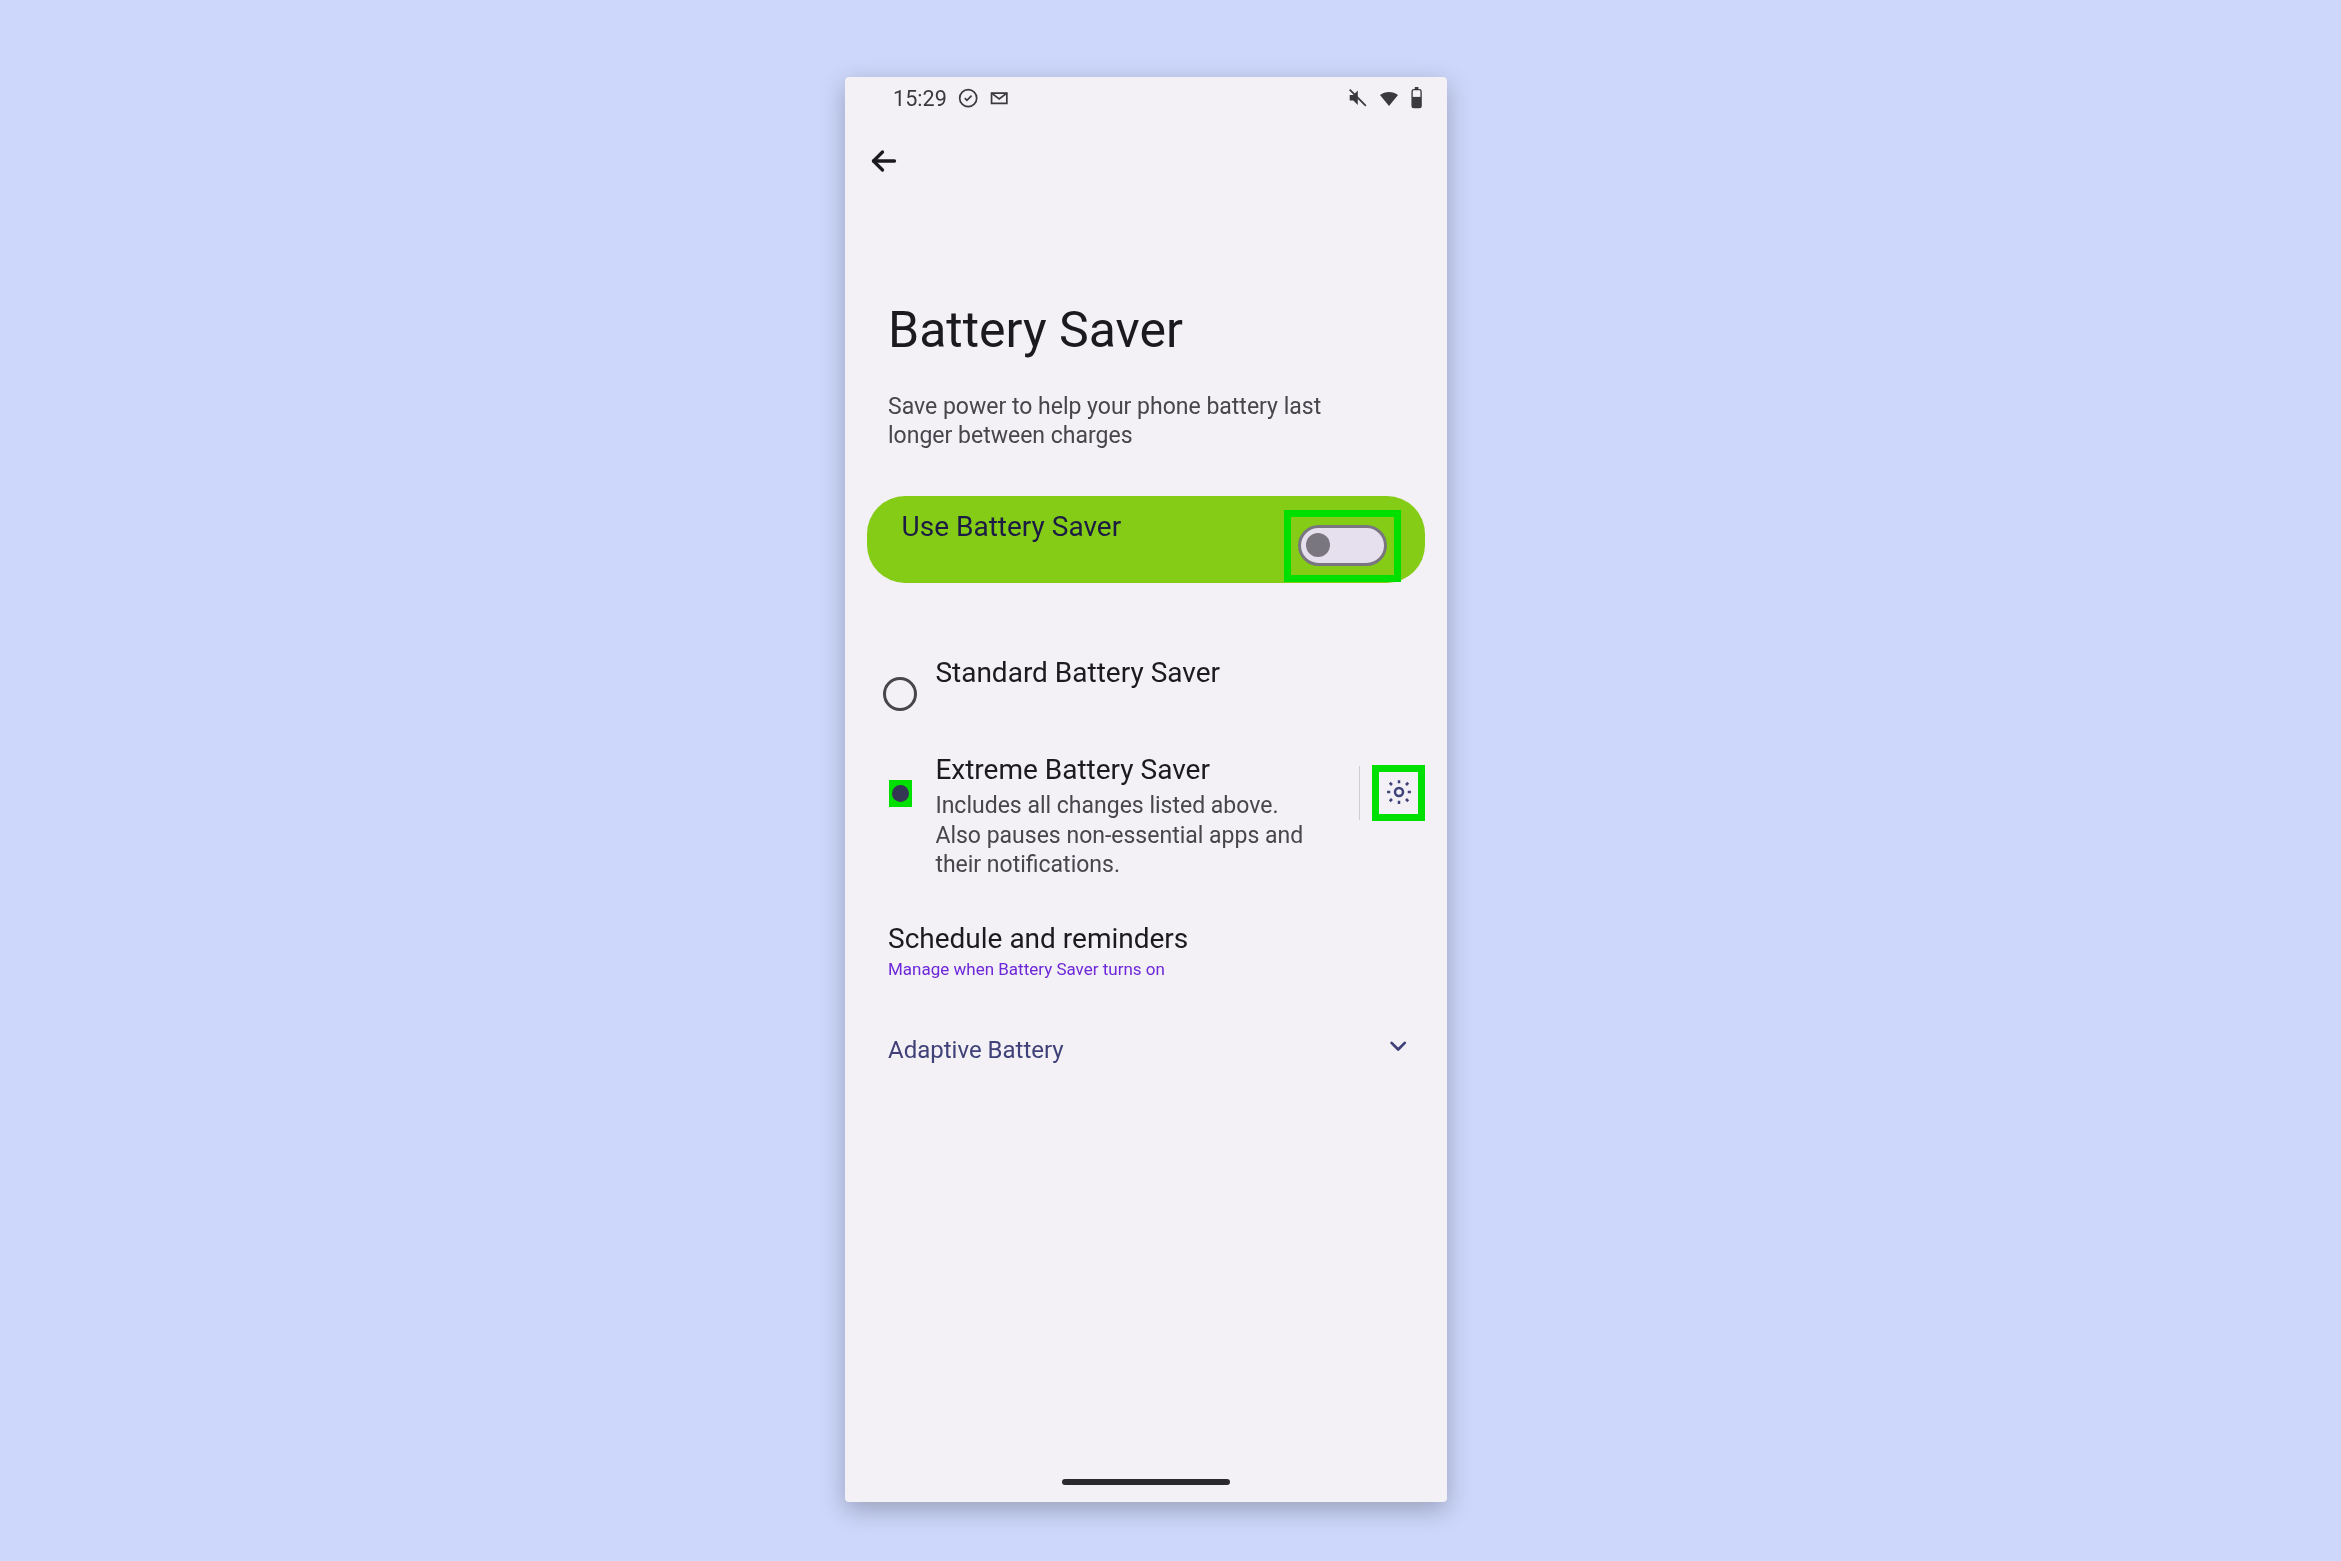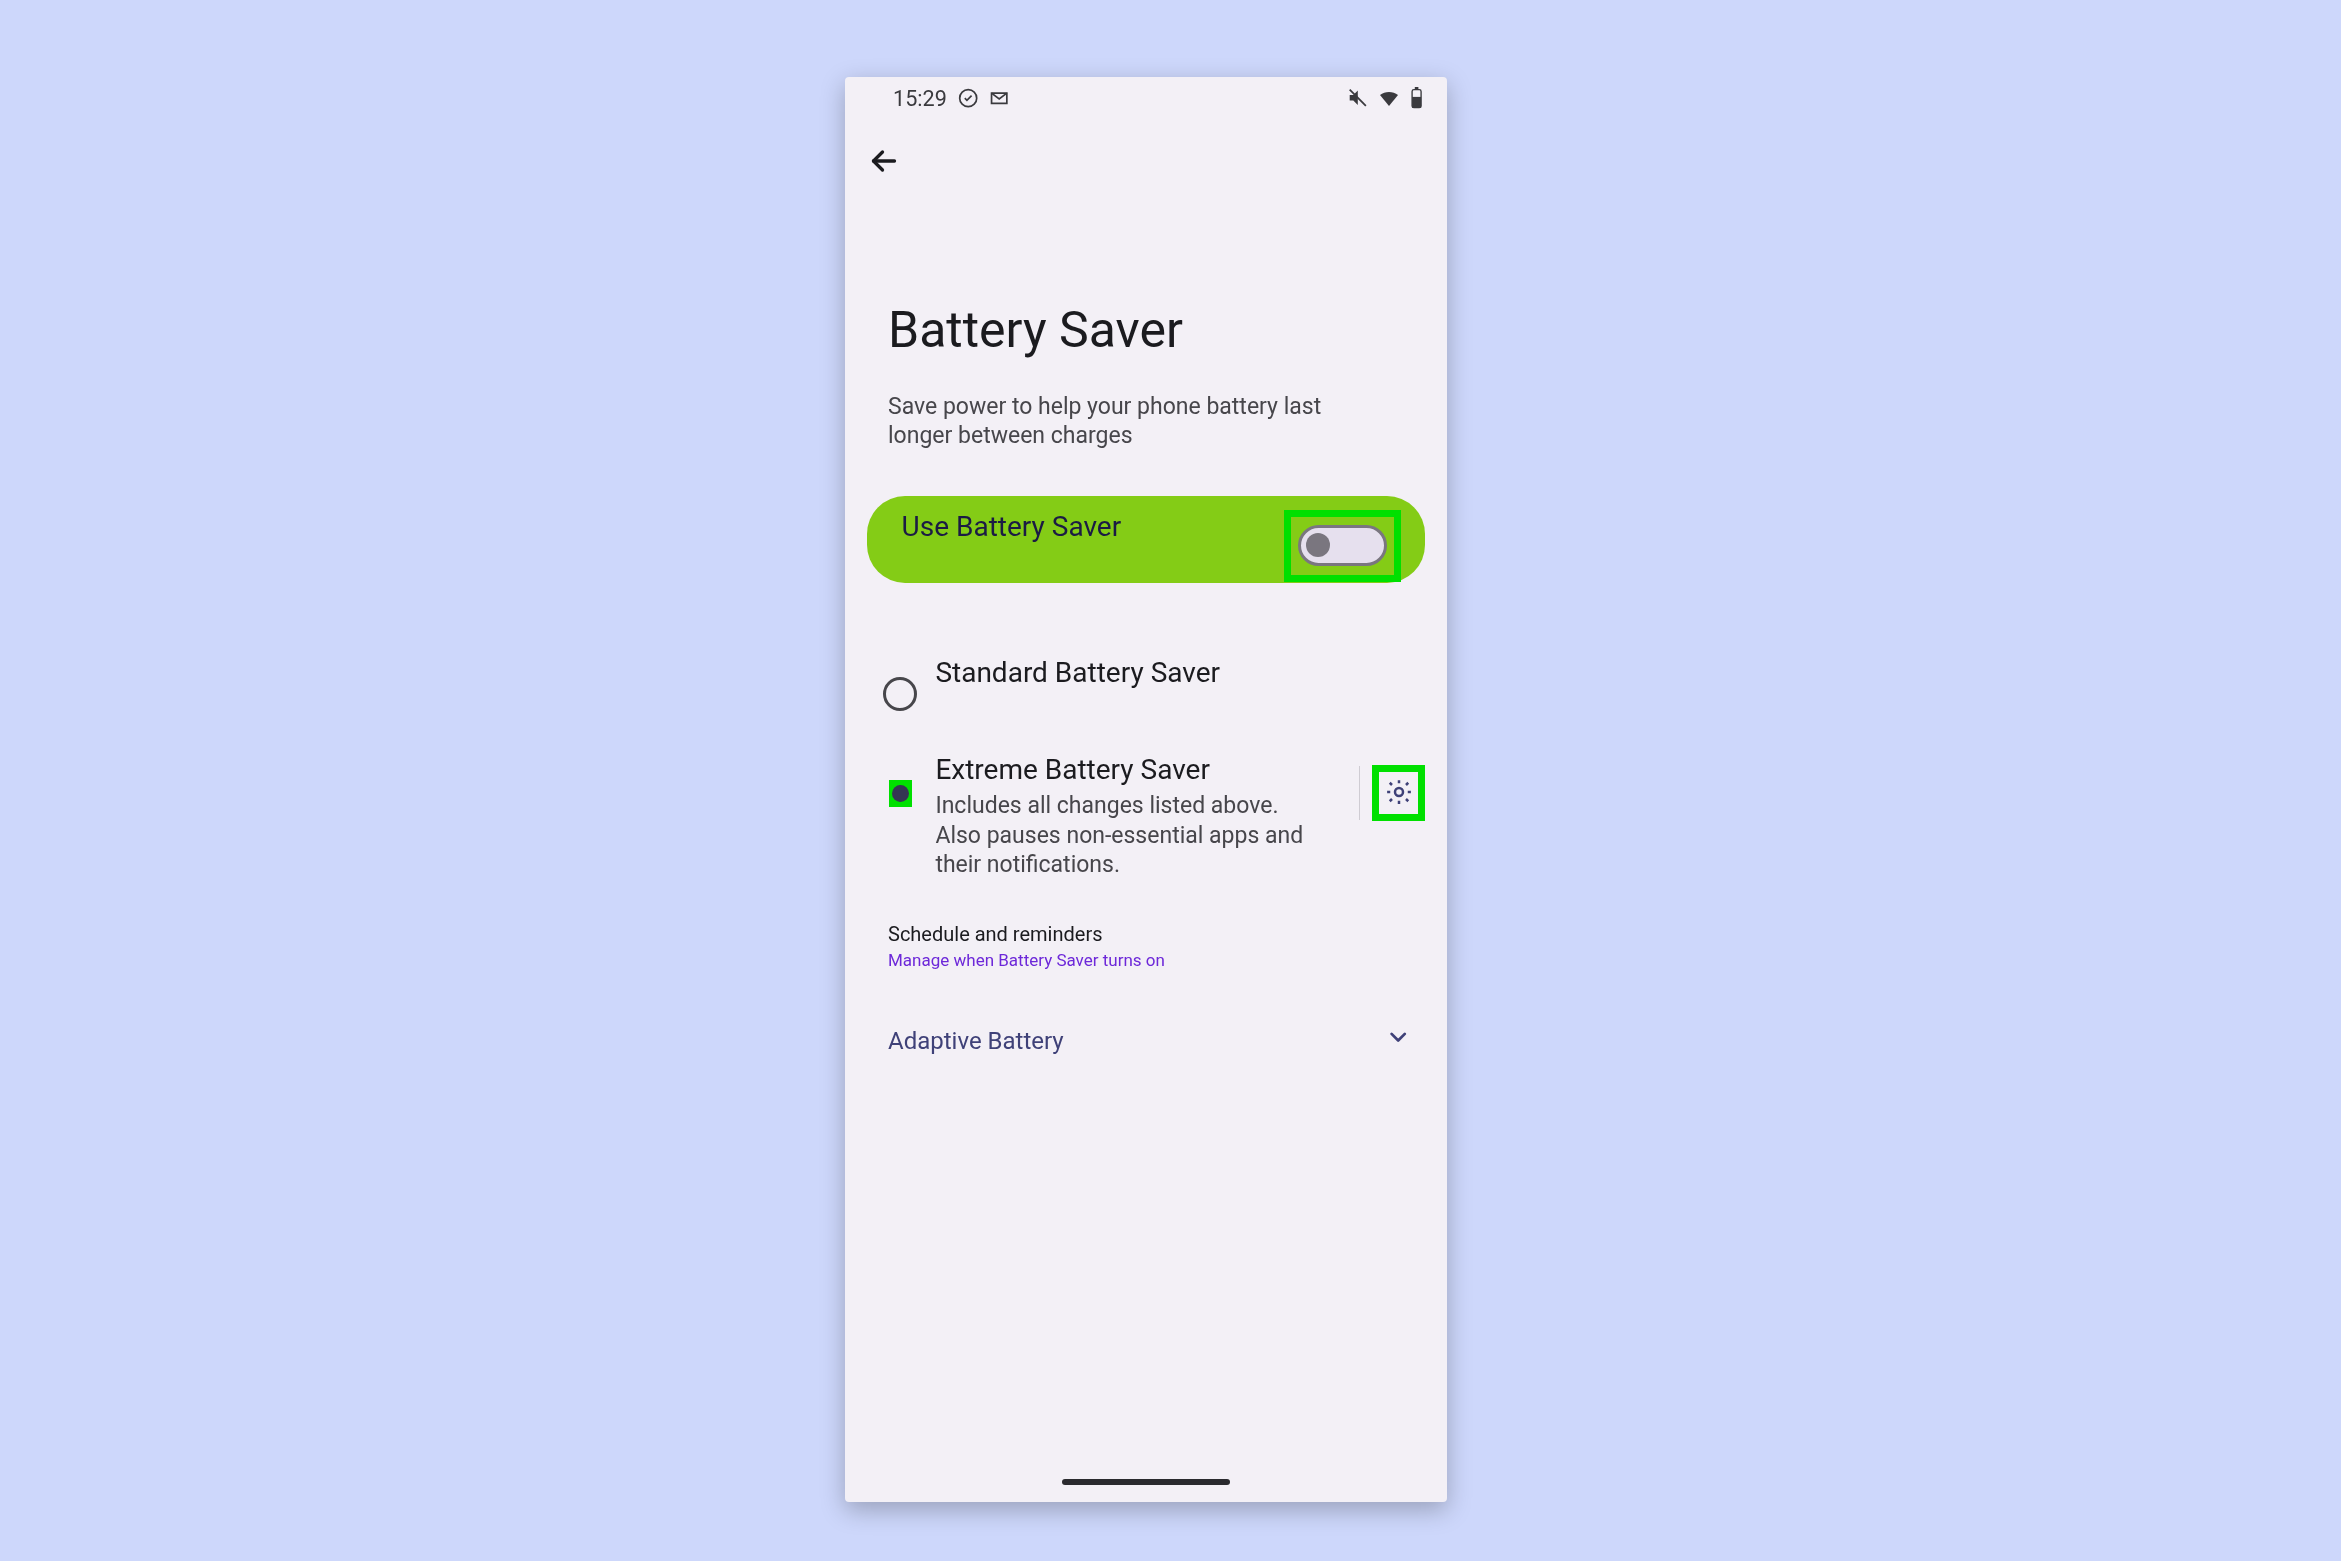--- a/index.html
+++ b/index.html
@@ -153,21 +153,21 @@
   }
   .gear-hl{
     border:7.2px solid #00e000;
     padding:4.8px;
   }
 
   
   .sched{
     padding:42px 43px 0 43px;
   }
-  .sched-title{font-size:20px;color:#1b1b1f;}
+  .sched-title{font-size:28px;color:#1b1b1f;}
   .sched-desc{font-size:17px;color:#6d28d9;margin-top:4.8px;}
 
   
   .adapt{
     display:flex;
     align-items:center;
     padding:54px 36px 0 43px;
     font-size:24px;
     color:#3f4178;
   }

